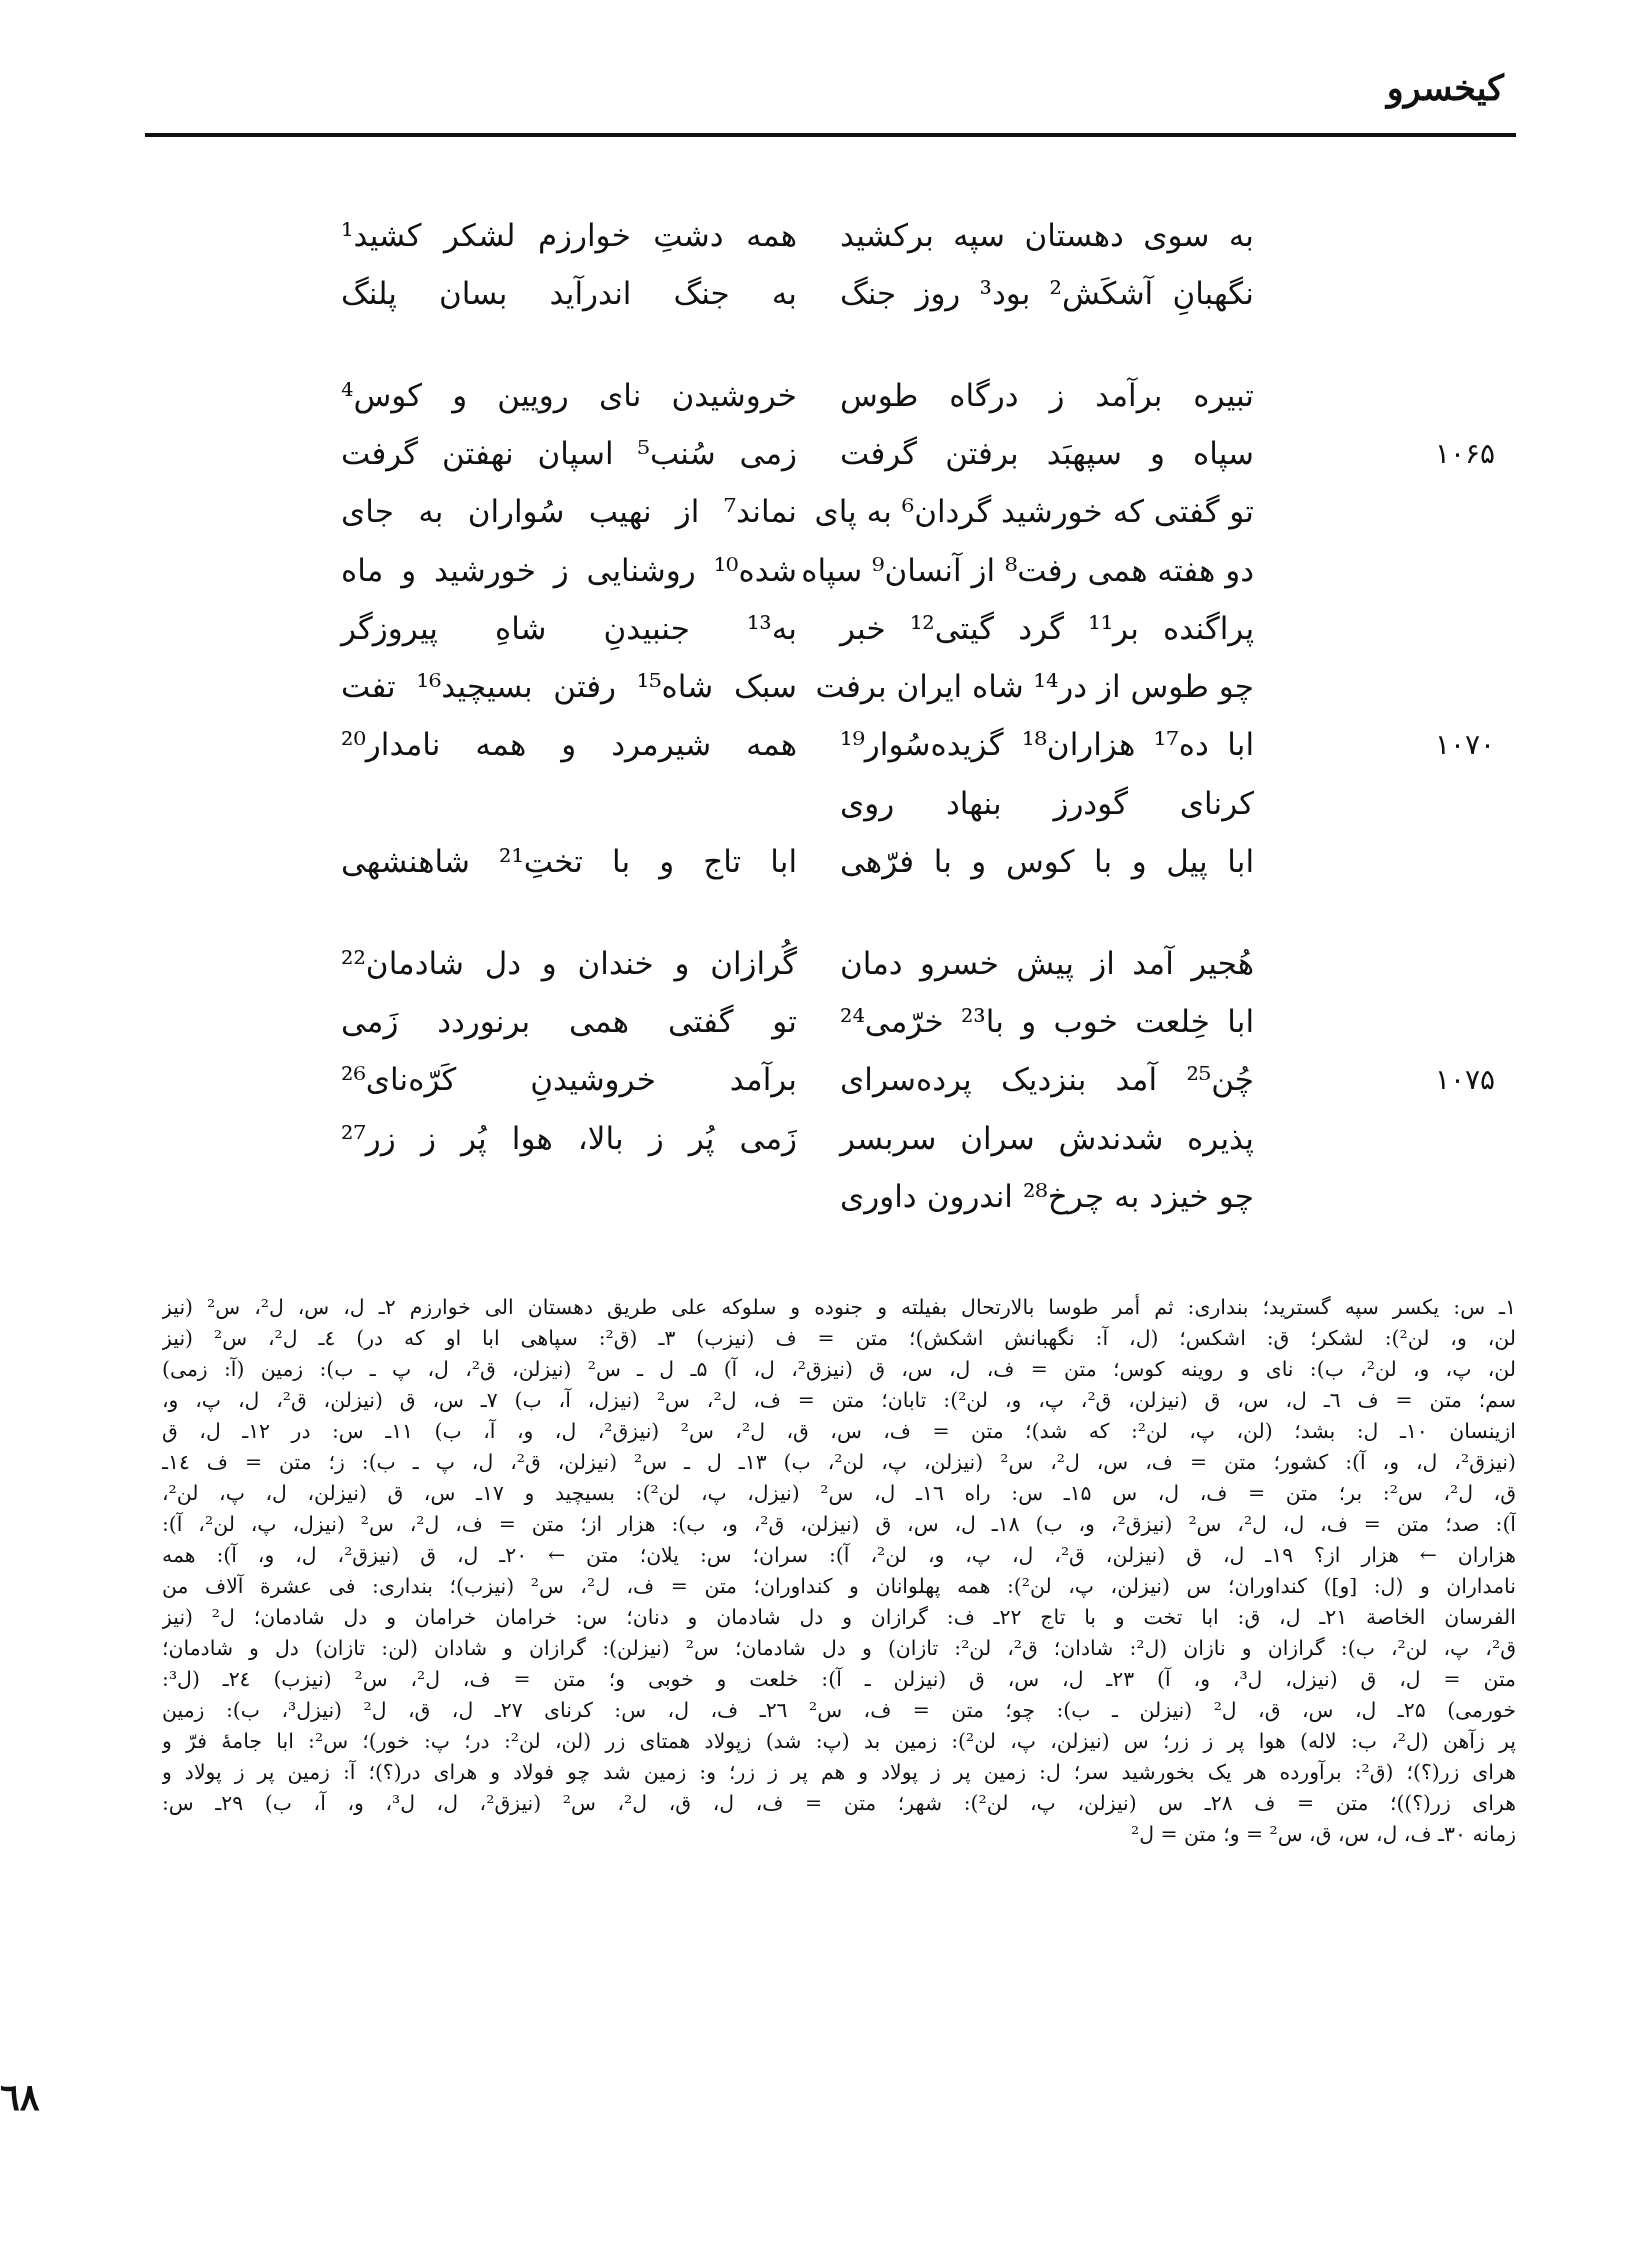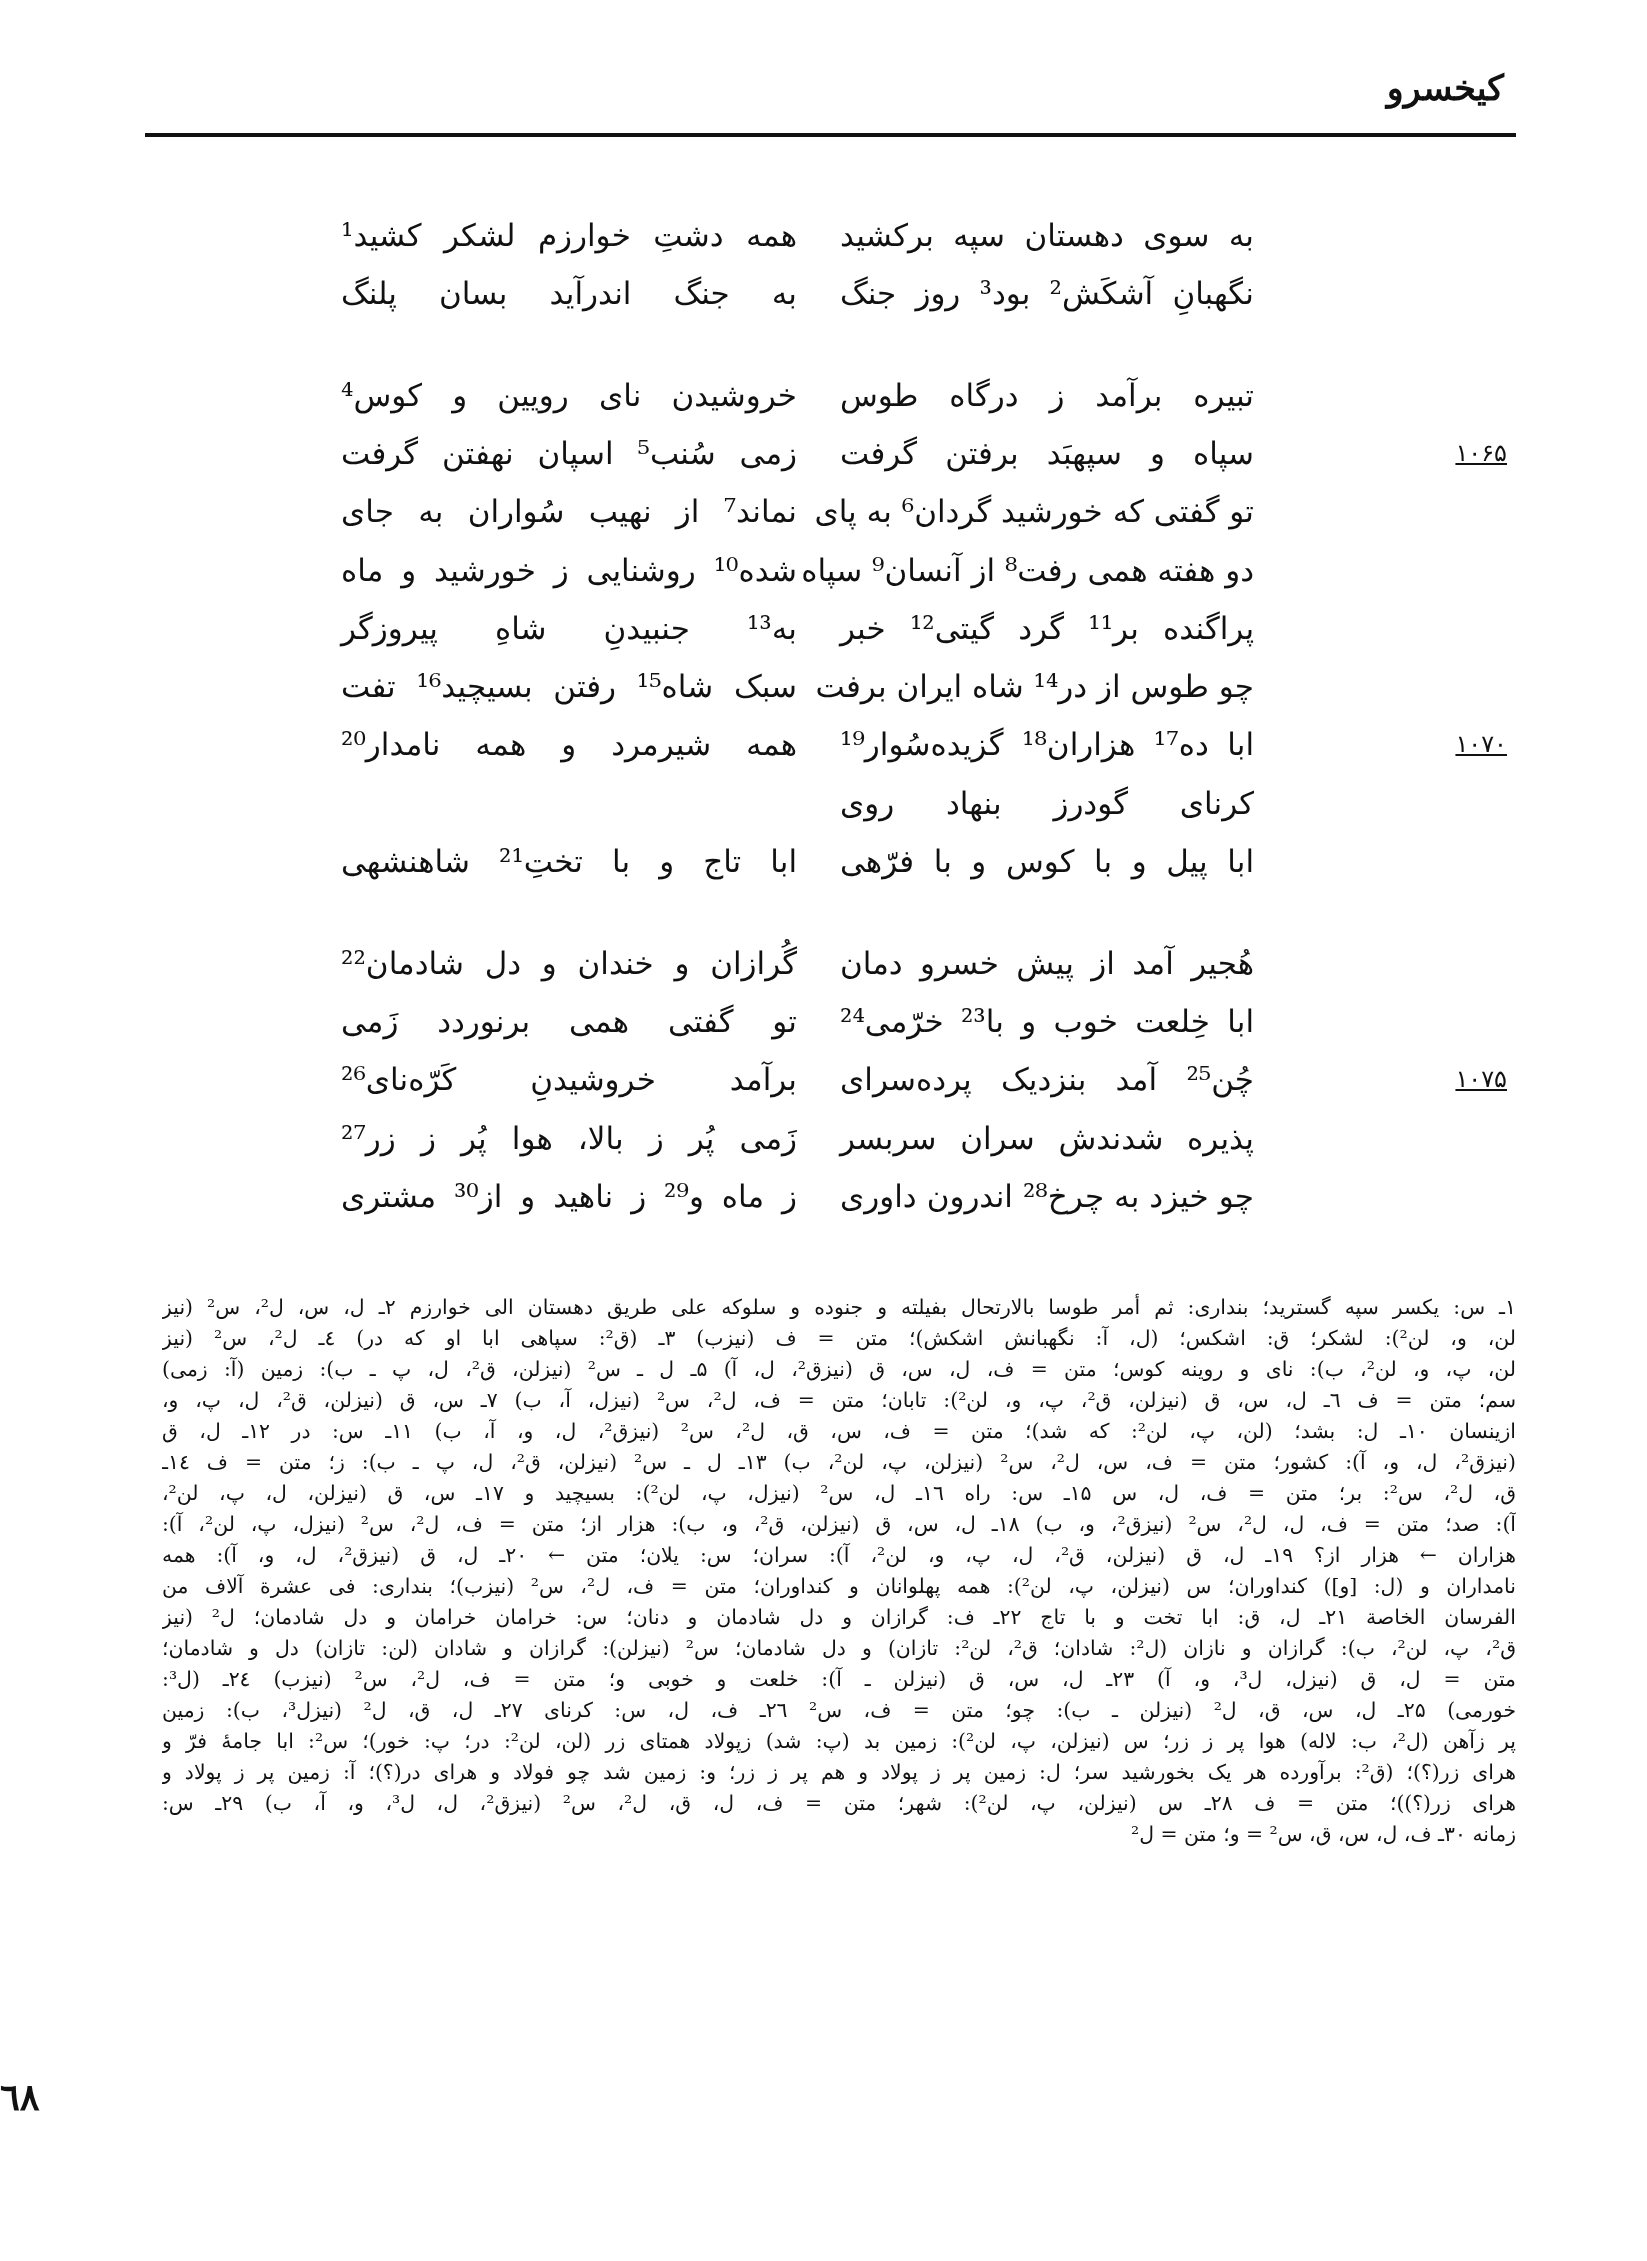--- a/index.html
+++ b/index.html
@@ -20,22 +20,22 @@
   .verse {
     position: absolute; left: 0; right: 0; height: 63px;
   }
   .hemistich {
     position: absolute; font-size: 31px; line-height: 63px; white-space: nowrap;
     text-align: justify; text-align-last: justify;
   }
   .hem-right { right: 393px; width: 414px; }
   .hem-left  { right: 850px; width: 456px; }
   .verse-number {
-    position: absolute; right: 140px; width: 84px; text-align: right;
-    font-size: 24px; line-height: 63px; text-decoration: underline;
+    position: absolute; right: 140px; width: 84px; text-align: center;
+    font-size: 28px; line-height: 63px;
   }
 
   .footnotes {
     position: absolute; right: 131px; left: 162px; top: 1292px;
     font-size: 20.4px; line-height: 31px; text-align: justify; text-align-last: right;
   }
   .fn-line { display: block; white-space: nowrap; overflow: hidden; text-align: justify; text-align-last: justify; }
   .fn-line.last { text-align-last: right; }
 
   .page-number {
@@ -122,21 +122,20 @@
         <span class="hemistich hem-left">برآمد خروشیدنِ کَرّه‌نای²⁶</span>
       </div>
       <div class="verse" style="top: 1107px;">
         <span class="verse-number"></span>
         <span class="hemistich hem-right">پذیره شدندش سران سربسر</span>
         <span class="hemistich hem-left">زَمی پُر ز بالا، هوا پُر ز زر²⁷</span>
       </div>
       <div class="verse" style="top: 1165px;">
         <span class="verse-number"></span>
         <span class="hemistich hem-right">چو خیزد به چرخ²⁸ اندرون داوری</span>
-        <span class="hemistich hem-left">ز ماه و²⁹ ز ناهید و از³⁰ مشتری</span>
       </div>
     </div>
 
   <div class="footnotes" id="footnotes">
       <span class="fn-line">۱ـ س: یکسر سپه گسترید؛ بنداری: ثم أمر طوسا بالارتحال بفیلته و جنوده و سلوکه علی طریق دهستان الی خوارزم     ۲ـ ل، س، ل²، س² (نیز</span>
       <span class="fn-line">لن، و، لن²): لشکر؛ ق: اشکس؛ (ل، آ: نگهبانش اشکش)؛ متن = ف (نیزب)     ۳ـ (ق²: سپاهی ابا او که در)     ٤ـ ل²، س² (نیز</span>
       <span class="fn-line">لن، پ، و، لن²، ب): نای و روینه کوس؛ متن = ف، ل، س، ق (نیزق²، ل، آ)     ۵ـ ل ـ س² (نیزلن، ق²، ل، پ ـ ب): زمین (آ: زمی)</span>
       <span class="fn-line">سم؛ متن = ف     ٦ـ ل، س، ق (نیزلن، ق²، پ، و، لن²): تابان؛ متن = ف، ل²، س² (نیزل، آ، ب)     ۷ـ س، ق (نیزلن، ق²، ل، پ، و،</span>
       <span class="fn-line">ازینسان     ۱۰ـ ل: بشد؛ (لن، پ، لن²: که شد)؛ متن = ف، س، ق، ل²، س² (نیزق²، ل، و، آ، ب)     ۱۱ـ س: در     ۱۲ـ ل، ق</span>
       <span class="fn-line">(نیزق²، ل، و، آ): کشور؛ متن = ف، س، ل²، س² (نیزلن، پ، لن²، ب)     ۱۳ـ ل ـ س² (نیزلن، ق²، ل، پ ـ ب): ز؛ متن = ف     ۱٤ـ</span>

